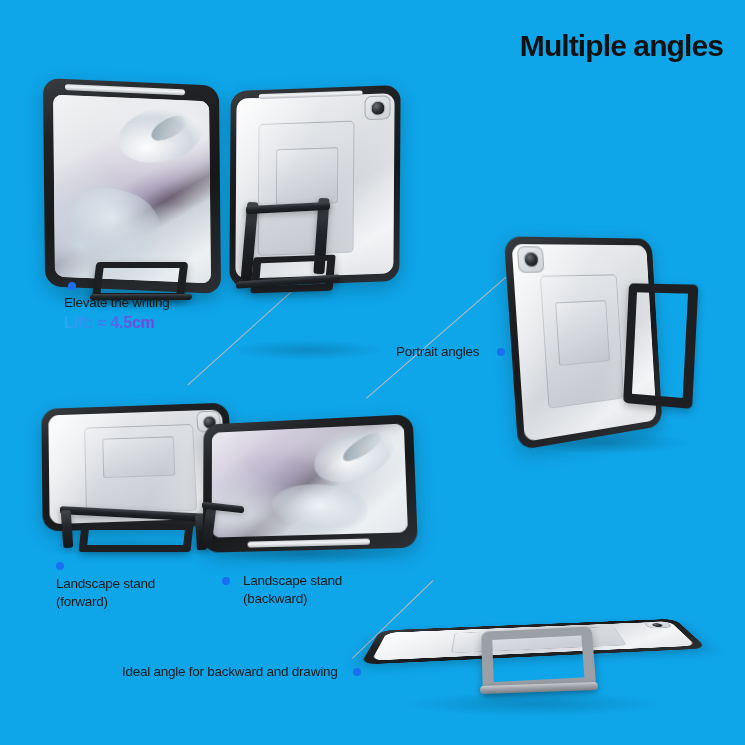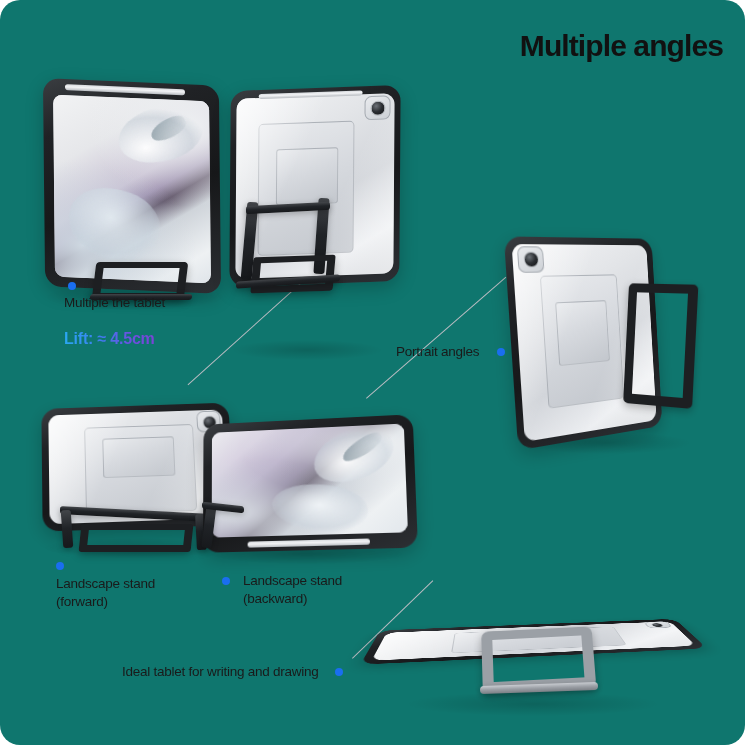--- a/index.html
+++ b/index.html
@@ -6,22 +6,21 @@
   * { margin:0; padding:0; box-sizing:border-box; }
   html, body {
     width:745px; height:745px;
     background:#ffffff;
     font-family:"Liberation Sans", sans-serif;
     overflow:hidden;
   }
   #page {
     position:relative;
     width:745px; height:745px;
-    background:#0f766e;
-    border-radius:20px;
+    background:#0ea5e9;
   }
 
   
   .headline {
     position:absolute;
     right:22px; top:28px;
     text-align:right;
     font-weight:700;
     font-size:30px;
     line-height:1.20;
@@ -50,21 +49,21 @@
   .lift-text {
     font-size:16px;
     font-weight:700;
     letter-spacing:-0.2px;
     background:linear-gradient(90deg,#2aa8f2 0%,#3d7ef0 38%,#6a52e0 72%,#7b42d6 100%);
     -webkit-background-clip:text;
     background-clip:text;
     -webkit-text-fill-color:transparent;
     color:#5560e0;
     display:inline-block;
-    margin-top:18px;
+    margin-top:2px;
   }
 
   
   .divider {
     position:absolute;
     height:1px;
     background:#b9bcc2;
     transform-origin:0 0;
   }
 
@@ -222,21 +221,21 @@
     <div class="kick-bar" style="left:94px; top:116px; width:11px; height:76px; transform:rotate(4deg);"></div>
     <div class="kick-bar" style="left:24px; top:122px; width:84px; height:8px; transform:skewY(-3deg);"></div>
     <div class="kick-loop" style="left:30px; top:174px; width:82px; height:36px;
                 border-width:6px 8px 7px 8px; border-radius:3px;
                 transform:skewX(-5deg) skewY(-2deg);"></div>
     <div class="kick-bar" style="left:14px; top:196px; width:104px; height:7px; transform:skewY(-4deg);"></div>
   </div>
 
   <div class="callout" style="left:64px; top:282px;">
     <span class="dot" style="margin-left: 4px; margin-bottom: 4px; background: rgb(26, 110, 240);"></span>
-    <div class="ctext">Multiple the tablet</div>
+    <div class="ctext">Elevate the writing</div>
     <div class="lift-text">Lift: ≈ 4.5cm</div>
   </div>
 
   <div class="scene" style="left:498px; top:236px; width:226px; height:212px;">
 
     <div class="shadow-soft" style="left:24px; top:196px; width:168px; height:22px;"></div>
 
     <div class="case-frame" style="left:10px; top:2px; width:162px; height:200px;
                 transform:perspective(520px) rotateY(26deg) rotate(-4deg);">
       <div class="back-panel" style="left:7px; top:7px; width:148px; height:186px;">
@@ -336,17 +335,17 @@
     </div>
 
     <div class="kick-loop" style="left:114px; top:36px; width:112px; height:62px;
                 border-width:9px 11px 10px 11px; border-radius:7px;
                 border-color:#9ba0a6;
                 transform:perspective(460px) rotateX(12deg) rotate(-3deg);"></div>
     <div class="kick-bar silver" style="left:112px; top:92px; width:118px; height:8px; border-radius:4px; transform:rotate(-2deg);"></div>
   </div>
 
   <div class="callout" style="left:122px; top:663px; display:flex; align-items:center; gap:16px;">
-    <span class="ctext">Ideal tablet for writing and drawing</span>
+    <span class="ctext">Ideal angle for backward and drawing</span>
     <span class="dot inline" style="background: rgb(26, 110, 240);"></span>
   </div>
 
 </div>
 
 </body></html>

